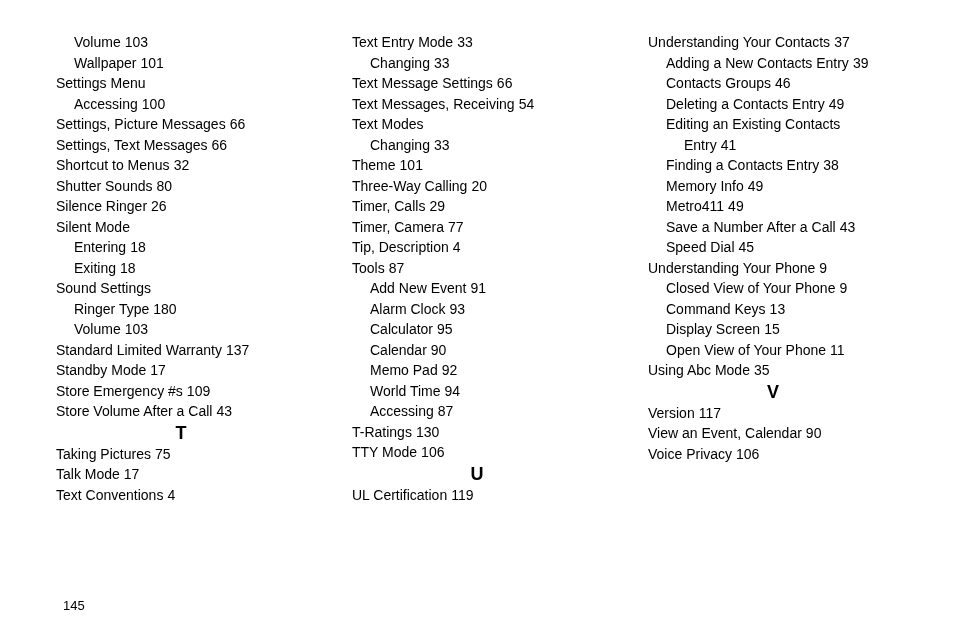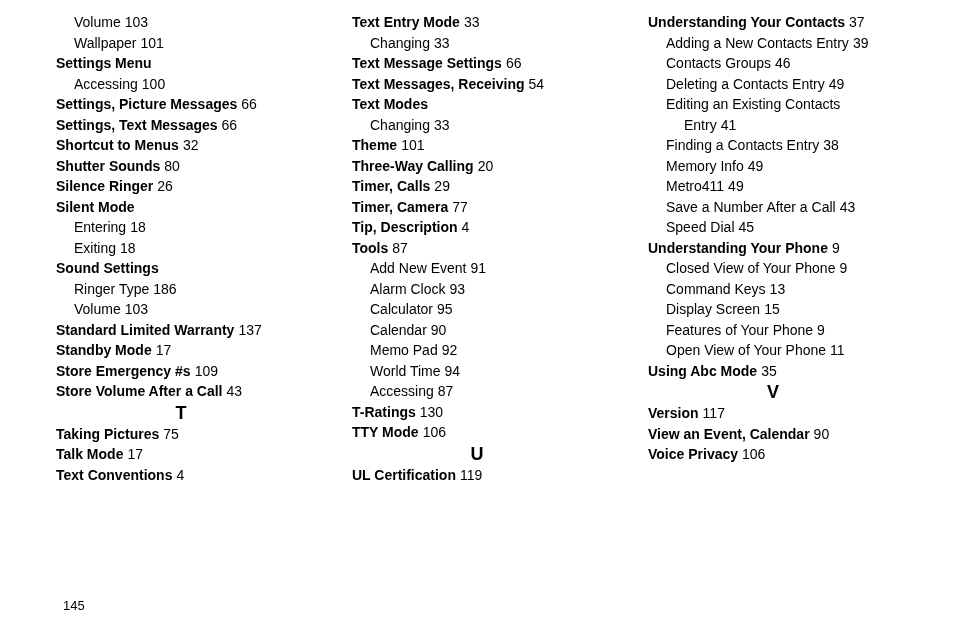--- a/index.html
+++ b/index.html
@@ -7,29 +7,29 @@
     padding: 0;
     background: #fff;
     font-family: Arial, Helvetica, sans-serif;
     width: 954px;
     height: 636px;
     overflow: hidden;
     color: #000;
   }
   .page {
     display: flex;
-    padding: 12px 56px 0 56px;
+    padding: 32px 56px 0 56px;
     column-gap: 46px;
   }
   .col {
     flex: 1 1 0;
     font-size: 14px;
     line-height: 20.5px;
   }
-  .bold { font-weight: 700; }
+  .bold { font-weight: 400; }
   .row { white-space: nowrap; }
   .sub { padding-left: 18px; }
   .sub2 { padding-left: 36px; }
   .num { font-weight: 400; margin-left: 4px; }
   .letter {
     font-weight: 700;
     font-size: 18px;
     text-align: center;
     line-height: 22px;
   }
@@ -51,21 +51,21 @@
       <div class="row sub"><span>Accessing</span><span class="num">100</span></div>
       <div class="row "><span class="bold">Settings, Picture Messages</span><span class="num">66</span></div>
       <div class="row "><span class="bold">Settings, Text Messages</span><span class="num">66</span></div>
       <div class="row "><span class="bold">Shortcut to Menus</span><span class="num">32</span></div>
       <div class="row "><span class="bold">Shutter Sounds</span><span class="num">80</span></div>
       <div class="row "><span class="bold">Silence Ringer</span><span class="num">26</span></div>
       <div class="row "><span class="bold">Silent Mode</span></div>
       <div class="row sub"><span>Entering</span><span class="num">18</span></div>
       <div class="row sub"><span>Exiting</span><span class="num">18</span></div>
       <div class="row "><span class="bold">Sound Settings</span></div>
-      <div class="row sub"><span>Ringer Type</span><span class="num">186</span></div>
+      <div class="row sub"><span>Ringer Type</span><span class="num">180</span></div>
       <div class="row sub"><span>Volume</span><span class="num">103</span></div>
       <div class="row "><span class="bold">Standard Limited Warranty</span><span class="num">137</span></div>
       <div class="row "><span class="bold">Standby Mode</span><span class="num">17</span></div>
       <div class="row "><span class="bold">Store Emergency #s</span><span class="num">109</span></div>
       <div class="row "><span class="bold">Store Volume After a Call</span><span class="num">43</span></div>
       <div class="letter">T</div>
       <div class="row "><span class="bold">Taking Pictures</span><span class="num">75</span></div>
       <div class="row "><span class="bold">Talk Mode</span><span class="num">17</span></div>
       <div class="row "><span class="bold">Text Conventions</span><span class="num">4</span></div>
     </div>
@@ -103,21 +103,20 @@
       <div class="row sub2"><span>Entry</span><span class="num">41</span></div>
       <div class="row sub"><span>Finding a Contacts Entry</span><span class="num">38</span></div>
       <div class="row sub"><span>Memory Info</span><span class="num">49</span></div>
       <div class="row sub"><span>Metro411</span><span class="num">49</span></div>
       <div class="row sub"><span>Save a Number After a Call</span><span class="num">43</span></div>
       <div class="row sub"><span>Speed Dial</span><span class="num">45</span></div>
       <div class="row "><span class="bold">Understanding Your Phone</span><span class="num">9</span></div>
       <div class="row sub"><span>Closed View of Your Phone</span><span class="num">9</span></div>
       <div class="row sub"><span>Command Keys</span><span class="num">13</span></div>
       <div class="row sub"><span>Display Screen</span><span class="num">15</span></div>
-      <div class="row sub"><span>Features of Your Phone</span><span class="num">9</span></div>
       <div class="row sub"><span>Open View of Your Phone</span><span class="num">11</span></div>
       <div class="row "><span class="bold">Using Abc Mode</span><span class="num">35</span></div>
       <div class="letter">V</div>
       <div class="row "><span class="bold">Version</span><span class="num">117</span></div>
       <div class="row "><span class="bold">View an Event, Calendar</span><span class="num">90</span></div>
       <div class="row "><span class="bold">Voice Privacy</span><span class="num">106</span></div>
     </div>
 </div>
 <div class="pgnum">145</div>
 

